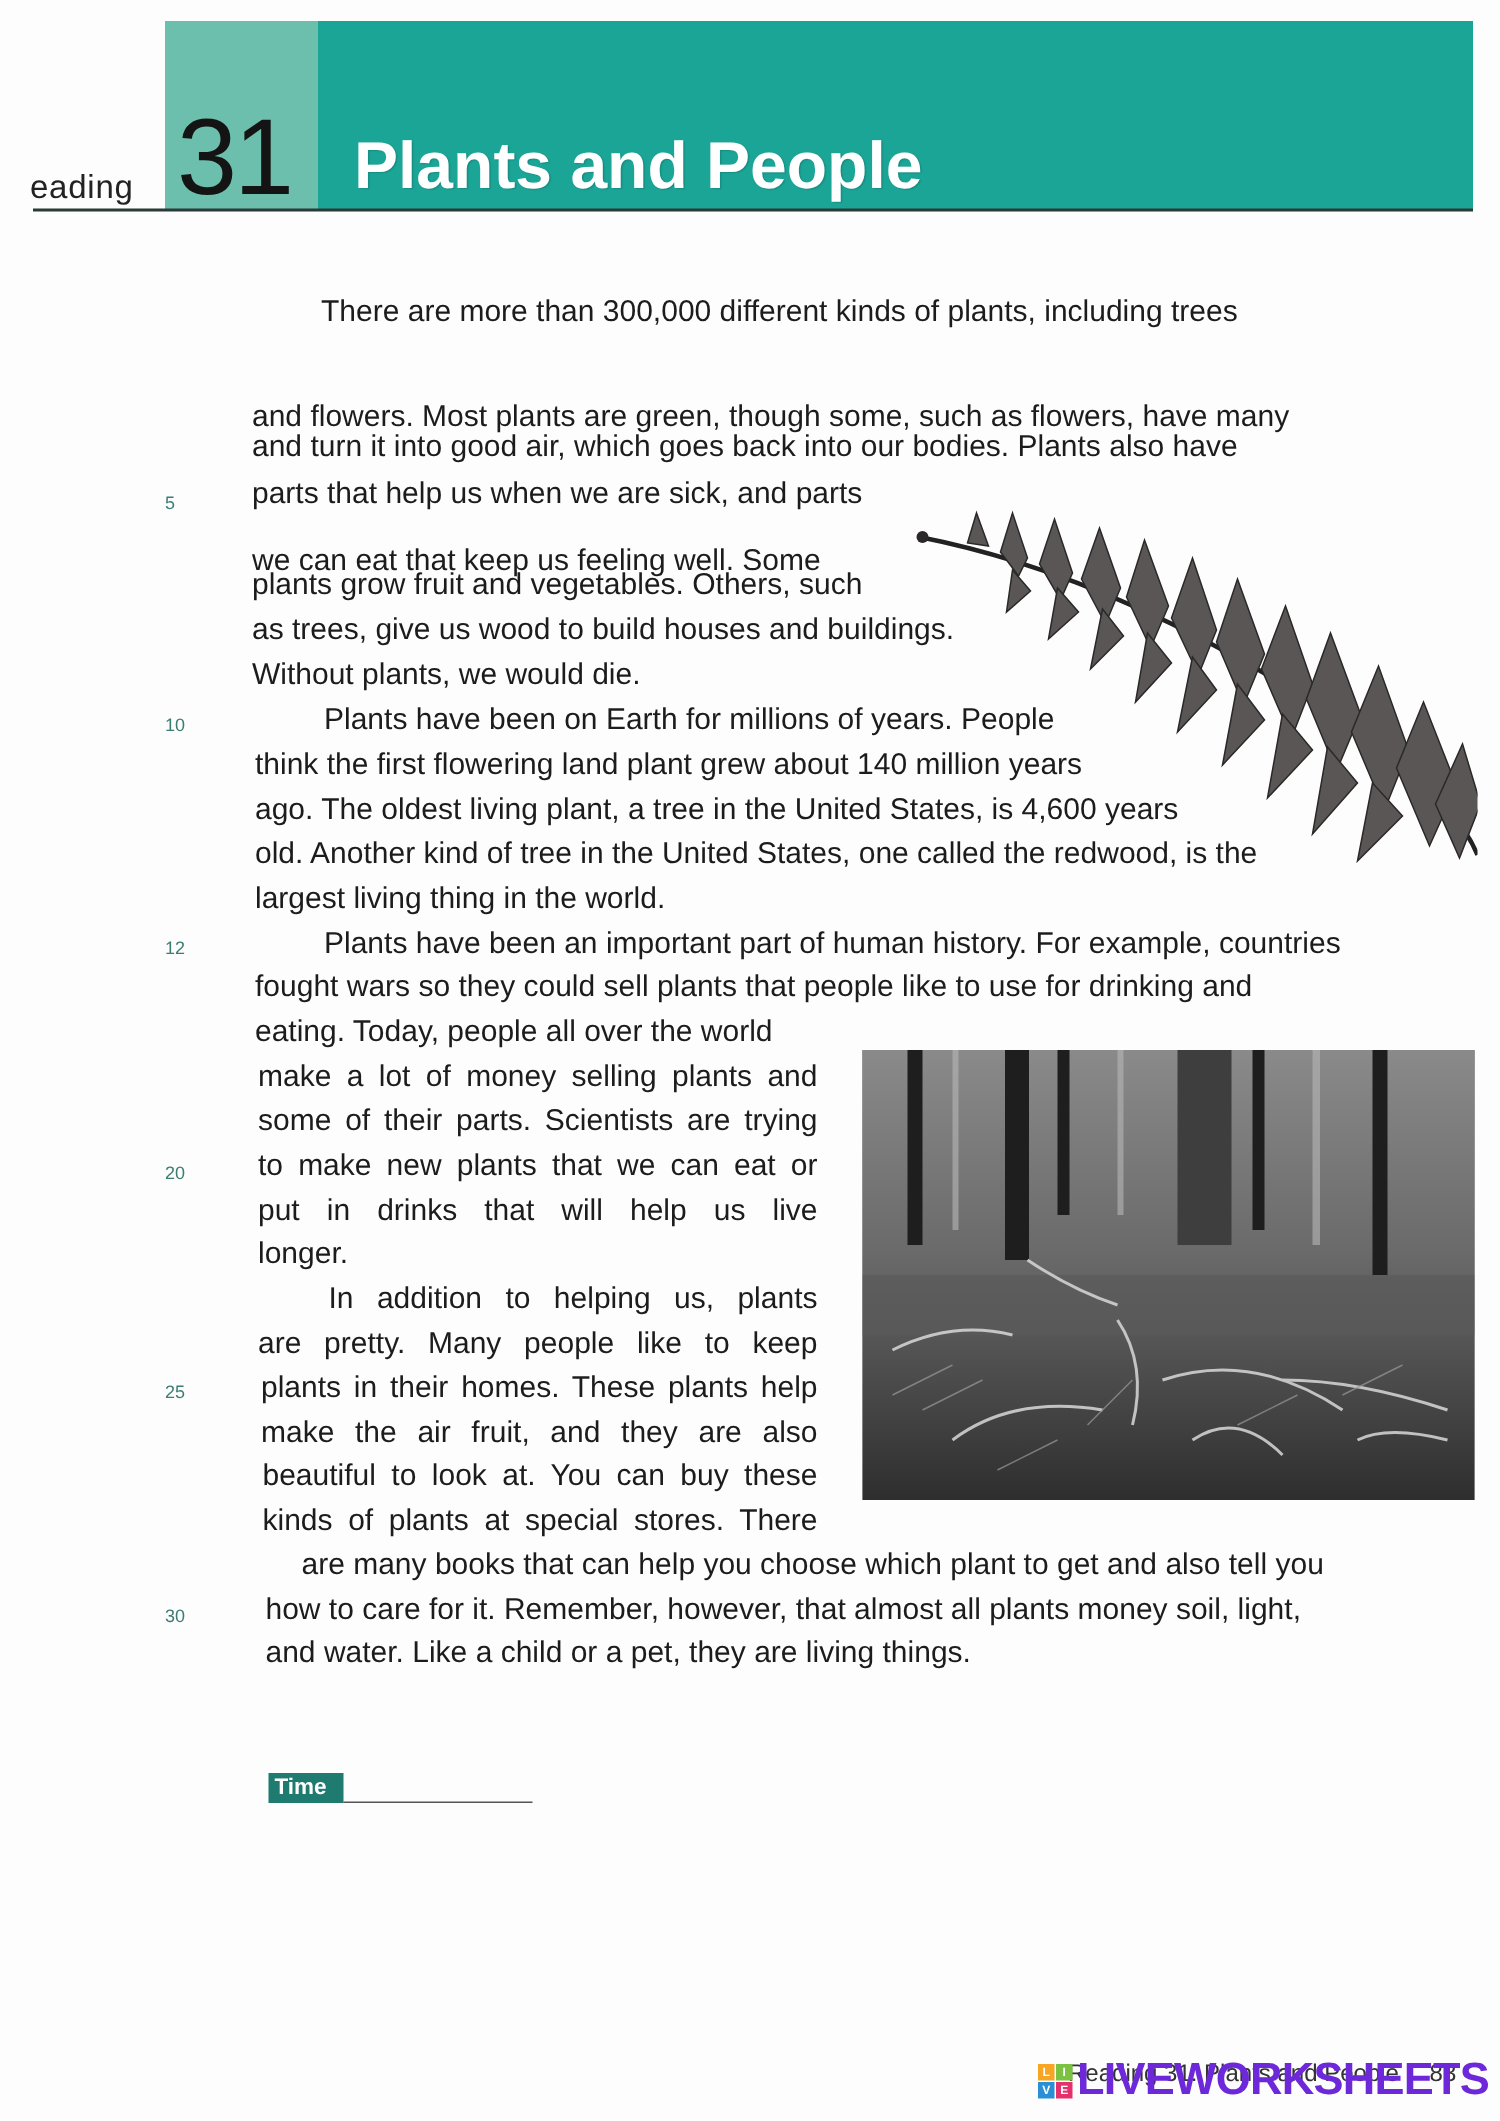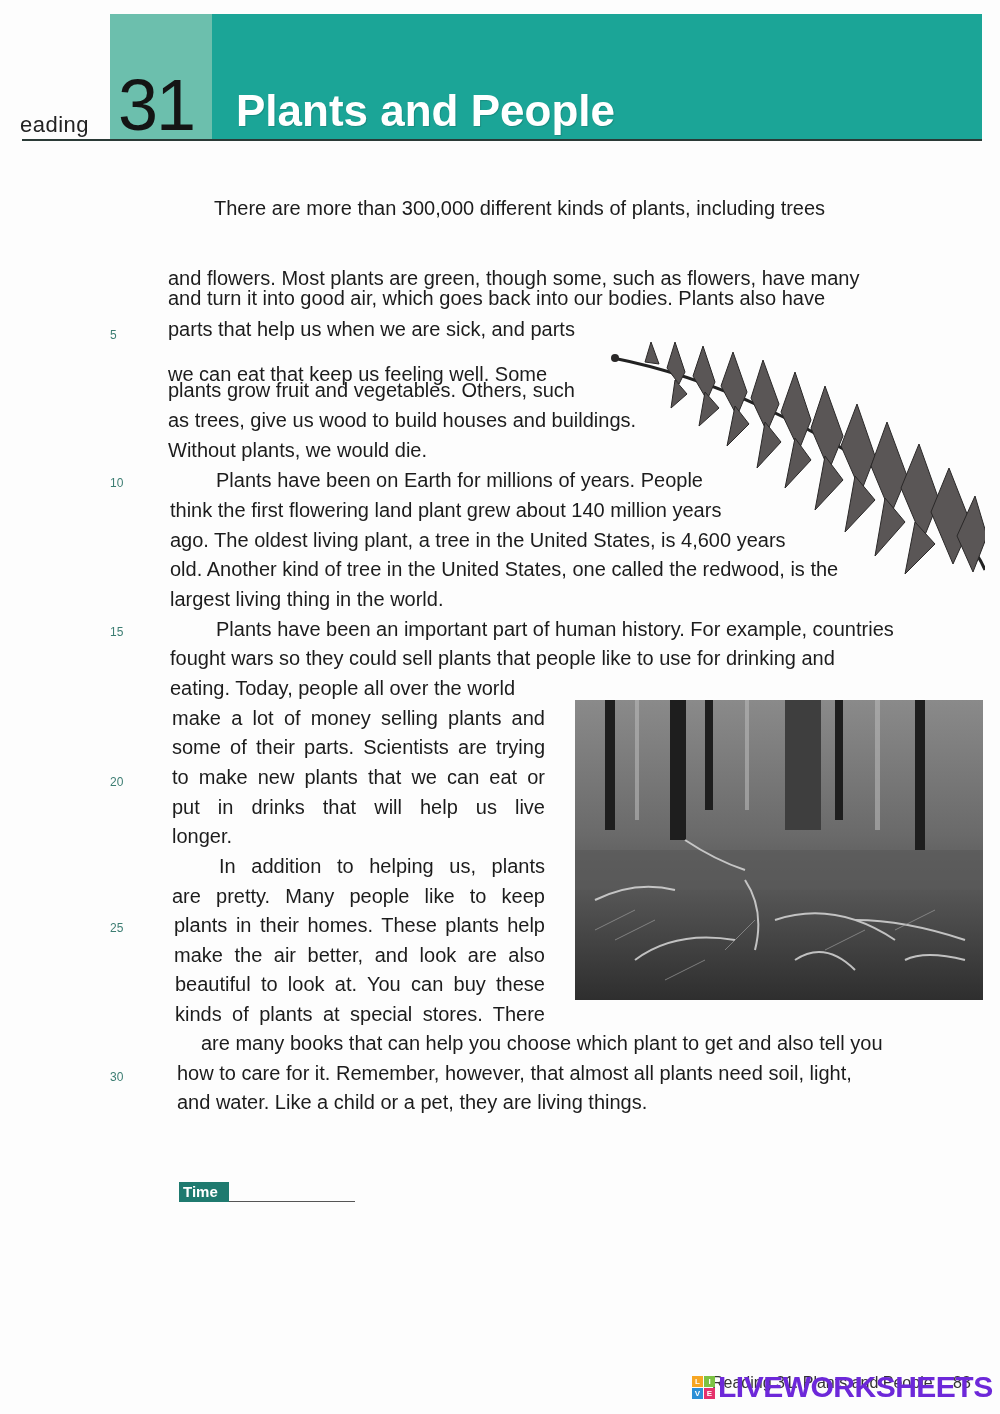--- a/index.html
+++ b/index.html
@@ -45,21 +45,21 @@
 
   <div class="hdr-light"></div>
   <div class="hdr-dark"></div>
   <div class="hdr-rule"></div>
   <div class="reading-word">eading</div>
   <div class="unit-number">31</div>
   <div class="unit-title">Plants and People</div>
 
   <div class="lnum" style="top:328px">5</div>
   <div class="lnum" style="top:476px">10</div>
-  <div class="lnum" style="top:625px">15</div>
+  <div class="lnum" style="top:625px">12</div>
   <div class="lnum" style="top:775px">20</div>
   <div class="lnum" style="top:921px">25</div>
   <div class="lnum" style="top:1070px">30</div>
 
   <div class="line" style="left:214px;top:196px;width:684px;">There are more than 300,000 different kinds of plants, including trees</div>
   <div class="line" style="left:168px;top:226px;margin-top:40px;">and flowers. Most plants are green, though some, such as flowers, have many</div>
   <div class="line" style="left:168px;top:286px;">and turn it into good air, which goes back into our bodies. Plants also have</div>
   <div class="line" style="left:168px;top:317px;">parts that help us when we are sick, and parts</div>
   <div class="line" style="left:168px;top:362px;text-align:right;">we can eat that keep us feeling well. Some</div>
   <div class="line" style="left:168px;top:378px;">plants grow fruit and vegetables. Others, such</div>
@@ -77,25 +77,25 @@
   <div class="line" style="left:170px;top:676px;">eating. Today, people all over the world</div>
   <div class="line justify" style="left:172px;top:706px;width:373px;">make a lot of money selling plants and</div>
   <div class="line justify" style="left:172px;top:735px;width:373px;">some of their parts. Scientists are trying</div>
   <div class="line justify" style="left:172px;top:765px;width:373px;">to make new plants that we can eat or</div>
   <div class="line justify" style="left:172px;top:795px;width:373px;">put in drinks that will help us live</div>
   <div class="line" style="left:172px;top:824px;">longer.</div>
 
   <div class="line justify" style="left:219px;top:854px;width:326px;">In addition to helping us, plants</div>
   <div class="line justify" style="left:172px;top:884px;width:373px;">are pretty. Many people like to keep</div>
   <div class="line justify" style="left:174px;top:913px;width:371px;">plants in their homes. These plants help</div>
-  <div class="line justify" style="left:174px;top:943px;width:371px;">make the air better, and look are also</div>
+  <div class="line justify" style="left:174px;top:943px;width:371px;">make the air fruit, and they are also</div>
   <div class="line justify" style="left:175px;top:972px;width:370px;">beautiful to look at. You can buy these</div>
   <div class="line justify" style="left:175px;top:1002px;width:370px;">kinds of plants at special stores. There</div>
   <div class="line" style="left:177px;top:1031px;margin-left:24px;">are many books that can help you choose which plant to get and also tell you</div>
-  <div class="line" style="left:177px;top:1061px;">how to care for it. Remember, however, that almost all plants need soil, light,</div>
+  <div class="line" style="left:177px;top:1061px;">how to care for it. Remember, however, that almost all plants money soil, light,</div>
   <div class="line" style="left:177px;top:1090px;">and water. Like a child or a pet, they are living things.</div>
 
   <svg class="fern" viewBox="0 0 380 240">
     <path d="M8 18 Q 120 40 240 110 T 380 230" stroke="#222" stroke-width="3" fill="none"></path>
     <g fill="#5a5656" stroke="#2a2828" stroke-width="1">
       <path d="M40 22 l6 -20 l8 22 z"></path>
       <path d="M62 28 l8 -26 l10 30 l-6 12 z"></path>
       <path d="M88 36 l10 -30 l12 36 l-8 18 z"></path>
       <path d="M116 46 l12 -34 l14 40 l-10 24 z"></path>
       <path d="M146 58 l12 -38 l16 44 l-12 28 z"></path>

